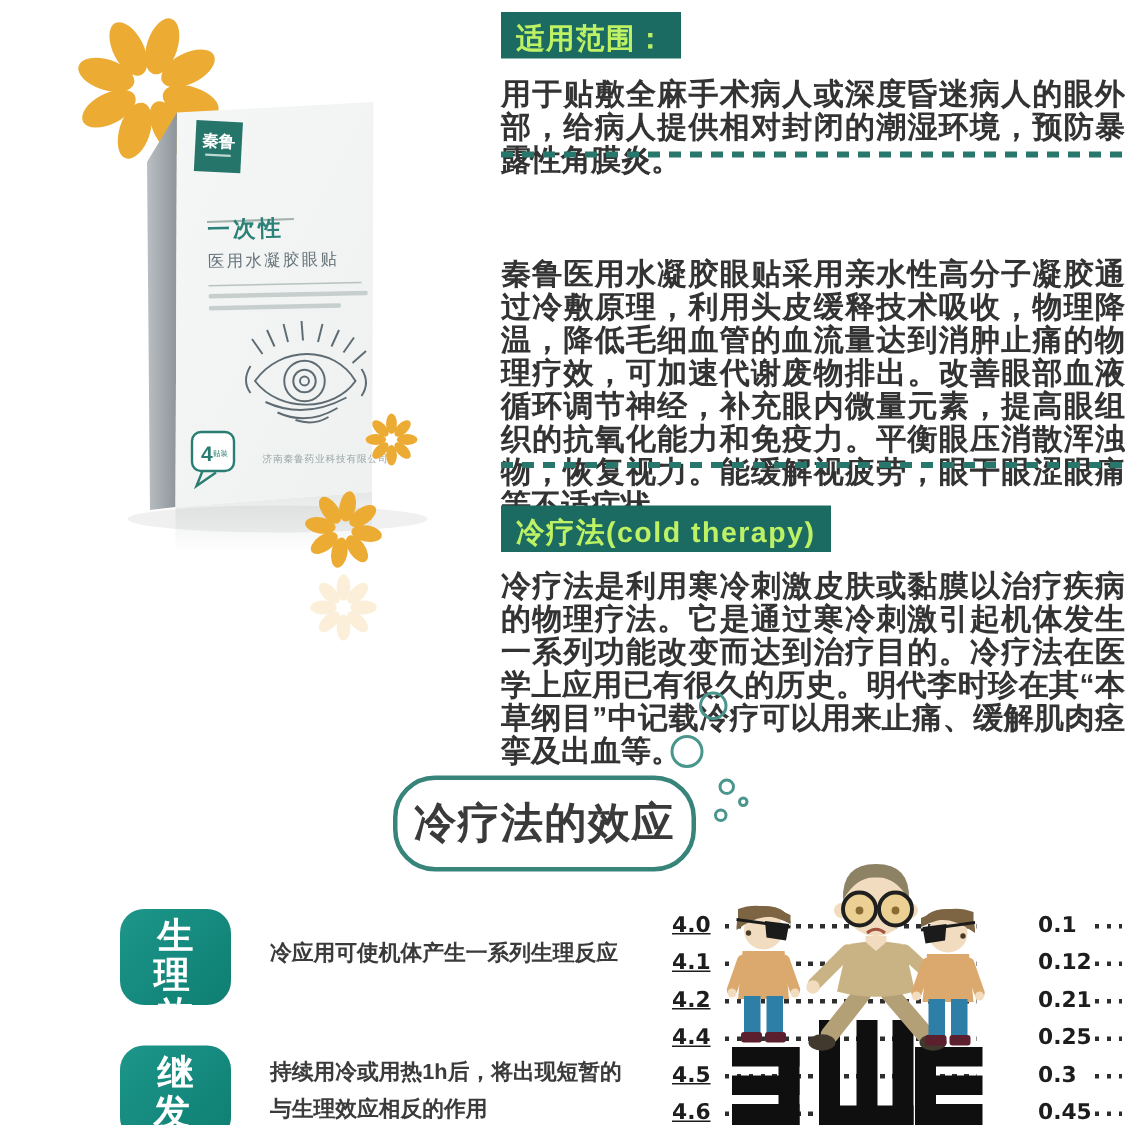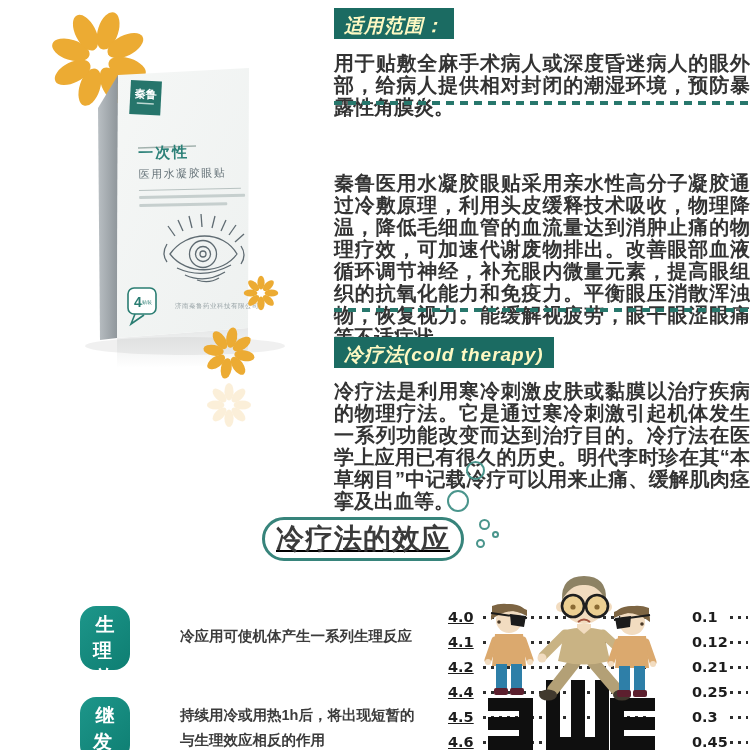--- a/index.html
+++ b/index.html
@@ -12,38 +12,38 @@
 
   
   .box-svg { position:absolute; left:85px; top:60px; }
   .box-text { position:absolute; left:138px; top:144px; transform:rotate(-1.2deg); transform-origin:left top; }
   .box-title { font-size:15px; font-weight:bold; color:#2c8178; letter-spacing:2px; }
   .box-subtitle { font-size:11px; color:#67747a; letter-spacing:1.5px; margin-top:4px; }
   .box-divider { width:102px; height:1px; background:#b8c2c1; margin-top:8px; }
   .fineprint-bar { height:3px; background:#c6cfce; margin-top:5px; border-radius:1px; }
 
   
-  .section-header { position:absolute; background:#1b6b62; color:#fef9c3; font-weight:bold;
-       font-size:19px; padding:5px 10px 0; letter-spacing:1px;font-style:italic; }
+  .section-header { position:absolute; background:#1b6b62; color:#bef264; font-weight:bold;
+       font-size:19px; padding:5px 10px 0; letter-spacing:1px; }
   .section-body { position:absolute; width:416px; font-size:20px; font-weight:600;
        color:#333; line-height:22px; text-align:justify; }
   .dashed { position:absolute; width:416px; height:4px;
        background:repeating-linear-gradient(90deg,#27776c 0 8px,transparent 8px 14px); }
 
   
-  .pill { position:absolute; left:262px; top:517px; width:202px; height:44px;
+  .pill { position:absolute; left:262px; top:517px; width:202px; height:64px;
        border:3px solid #37847b; border-radius:28px; background:#fff;
-       box-shadow: inset 0 0 0 2px #fff; display:flex; align-items:center; justify-content:center;text-decoration:underline; }
+       box-shadow: inset 0 0 0 2px #fff; display:flex; align-items:center; justify-content:center; }
   .pill span { font-size:28px; font-weight:bold; color:#3a3a3a; letter-spacing:1px; }
   .bubble { position:absolute; border:2px solid #4a958c; border-radius:50%; background:transparent; }
 
   
-  .effect-badge { position:absolute; width:50px; height:64px; border-radius:16px;
+  .effect-badge { position:absolute; width:74px; height:64px; border-radius:16px;
        background:linear-gradient(135deg,#1d968a,#0e7e72); color:#fff; font-weight:bold;
-       font-size:19px; line-height:26px; text-align:center; padding-top:6px; letter-spacing:5px;
+       font-size:24px; line-height:26px; text-align:center; padding-top:6px; letter-spacing:5px;
        text-indent:5px; }
   .effect-text { position:absolute; font-size:14.5px; font-weight:bold; color:#3b3b3b;
        line-height:25px; white-space:pre-line; }
 
   
   .chart-rows { position:absolute; left:448px; top:609px; width:300px; height:141px;
        display:flex; flex-direction:column; justify-content:space-between; z-index:2; }
   .chart-row { display:flex; align-items:center; height:16px; }
   .num { font-family:"DejaVu Sans", sans-serif; font-size:14.5px; font-weight:bold; color:#1d1d1d; }
   .num-left { width:30px; text-align:left;text-decoration:underline; }

